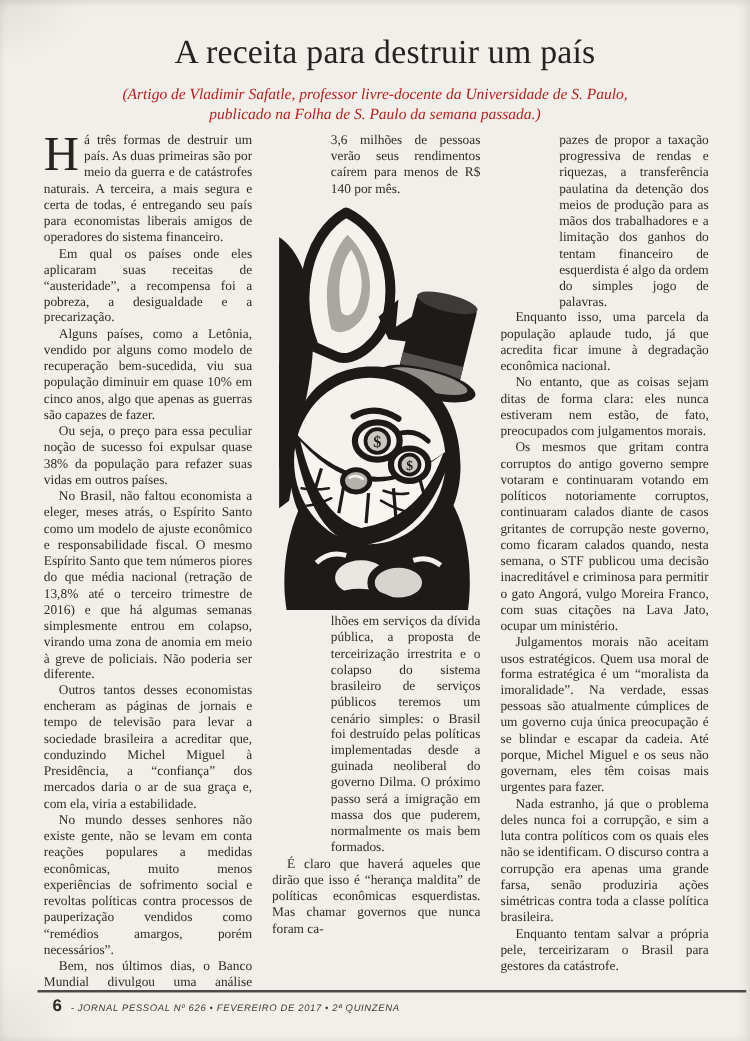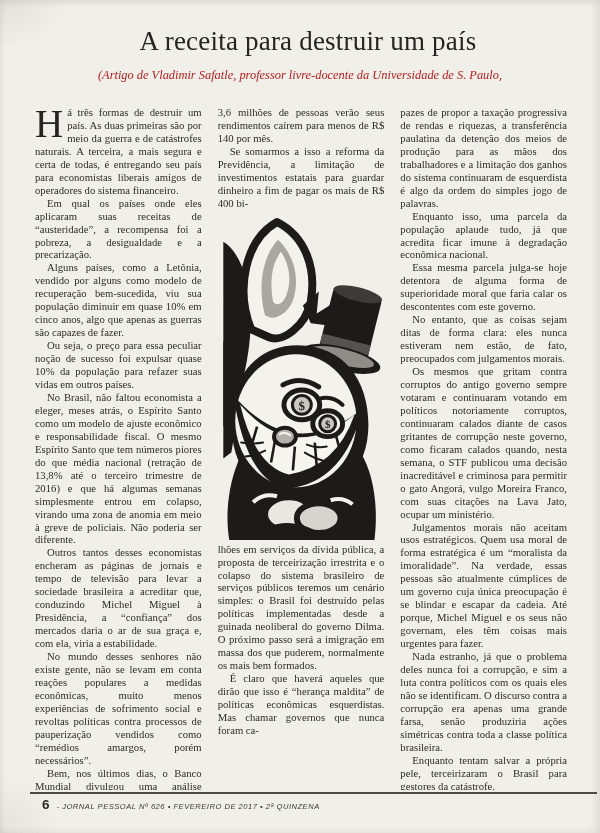--- a/index.html
+++ b/index.html
@@ -38,21 +38,21 @@
   }
   .col{
     flex:1 1 0;
     text-align:justify;
     font-size:10.7px;
     line-height:12.95px;
     hyphens:auto;
     overflow:hidden;
   }
   .col p{margin:0;text-indent:12px;}
-  .col p.flush{text-indent:0;}
+  .col p.flush{text-indent:0;margin-left:47px;}
   .dropcap{
     float:left;
     font-size:39px;
     line-height:33px;
     padding:1px 4px 0 0;
     color:#262420;
     font-weight:500;
   }
   p.lead{text-indent:0;}
   figure.illustration{
@@ -94,39 +94,39 @@
 <body>
 
 <div class="page">
   <div class="smudge-tl"></div>
   <div class="smudge-bl"></div>
 
   <header class="masthead">
     <h1 class="title">A receita para destruir um país</h1>
     <p class="subtitle">
       <span>(Artigo de Vladimir Safatle, professor livre-docente da Universidade de S. Paulo,</span><br>
+      <span>publicado na Folha de S. Paulo da semana passada.)</span>
     </p>
   </header>
 
   <div class="columns">
 
     <div class="col">
       <p class="lead"><span class="dropcap">H</span><span>á três formas de destruir um país. As duas primeiras são por meio da guerra e de catástrofes naturais. A terceira, a mais segura e certa de todas, é entregando seu país para economistas liberais amigos de operadores do sistema financeiro.</span></p>
       <p>Em qual os países onde eles aplicaram suas receitas de “austeridade”, a recompensa foi a pobreza, a desigualdade e a precarização.</p>
       <p>Alguns países, como a Letônia, vendido por alguns como modelo de recuperação bem-sucedida, viu sua população diminuir em quase 10% em cinco anos, algo que apenas as guerras são capazes de fazer.</p>
-      <p>Ou seja, o preço para essa peculiar noção de sucesso foi expulsar quase 10% da população para refazer suas vidas em outros países.</p>
+      <p>Ou seja, o preço para essa peculiar noção de sucesso foi expulsar quase 38% da população para refazer suas vidas em outros países.</p>
       <p>No Brasil, não faltou economista a eleger, meses atrás, o Espírito Santo como um modelo de ajuste econômico e responsabilidade fiscal. O mesmo Espírito Santo que tem números piores do que média nacional (retração de 13,8% até o terceiro trimestre de 2016) e que há algumas semanas simplesmente entrou em colapso, virando uma zona de anomia em meio à greve de policiais. Não poderia ser diferente.</p>
       <p>Outros tantos desses economistas encheram as páginas de jornais e tempo de televisão para levar a sociedade brasileira a acreditar que, conduzindo Michel Miguel à Presidência, a “confiança” dos mercados daria o ar de sua graça e, com ela, viria a estabilidade.</p>
       <p>No mundo desses senhores não existe gente, não se levam em conta reações populares a medidas econômicas, muito menos experiências de sofrimento social e revoltas políticas contra processos de pauperização vendidos como “remédios amargos, porém necessários”.</p>
       <p>Bem, nos últimos dias, o Banco Mundial divulgou uma análise segundo a qual espera que, até o final do ano, 3,6 milhões de pessoas voltem à pobreza no Brasil. Para ser mais claro,</p>
     </div>
 
     <div class="col">
       <p class="flush">3,6 milhões de pessoas verão seus rendimentos caírem para menos de R$ 140 por mês.</p>
-      <p>Se somarmos a isso a reforma da Previdência, a limitação de investimentos estatais para guardar dinheiro a fim de pagar os mais de R$ 400 bi-</p>
 
       <figure class="illustration">
         <svg viewBox="0 0 157 328" xmlns="http://www.w3.org/2000/svg" aria-label="Grinning Cheshire-style cat wearing a top hat, with dollar signs in its eyes">
 
           <path d="M0,28 C20,40 32,80 26,132 C21,172 10,202 0,214 Z" fill="#1c1b19"></path>
           <path d="M2,120 C14,150 16,200 8,240 L0,246 L0,130 Z" fill="#1c1b19"></path>
 
           <path d="M18,242 C4,272 2,304 6,328 L152,328 C156,298 152,262 138,240 C110,222 48,222 18,242 Z" fill="#1c1b19"></path>
 
           <path d="M28,116 C12,76 22,26 54,8 C82,22 94,54 88,88 C83,112 60,130 46,124 Z" fill="#f4f2ec" stroke="#1c1b19" stroke-width="8" stroke-linejoin="round"></path>
@@ -187,23 +187,22 @@
           <path d="M30,290 Q40,280 54,284" fill="none" stroke="#f4f2ec" stroke-width="4"></path>
           <path d="M108,288 Q120,284 130,292" fill="none" stroke="#f4f2ec" stroke-width="4"></path>
         </svg>
       </figure>
 
       <p class="flush">lhões em serviços da dívida pública, a proposta de terceirização irrestrita e o colapso do sistema brasileiro de serviços públicos teremos um cenário simples: o Brasil foi destruído pelas políticas implementadas desde a guinada neoliberal do governo Dilma. O próximo passo será a imigração em massa dos que puderem, normalmente os mais bem formados.</p>
       <p>É claro que haverá aqueles que dirão que isso é “herança maldita” de políticas econômicas esquerdistas. Mas chamar governos que nunca foram ca-</p>
     </div>
 
     <div class="col">
-      <p class="flush">pazes de propor a taxação progressiva de rendas e riquezas, a transferência paulatina da detenção dos meios de produção para as mãos dos trabalhadores e a limitação dos ganhos do sistema continuaram de esquerdista é algo da ordem do simples jogo de palavras.</p>
+      <p class="flush">pazes de propor a taxação progressiva de rendas e riquezas, a transferência paulatina da detenção dos meios de produção para as mãos dos trabalhadores e a limitação dos ganhos do tentam financeiro de esquerdista é algo da ordem do simples jogo de palavras.</p>
       <p>Enquanto isso, uma parcela da população aplaude tudo, já que acredita ficar imune à degradação econômica nacional.</p>
-      <p>Essa mesma parcela julga-se hoje detentora de alguma forma de superioridade moral que faria calar os descontentes com este governo.</p>
       <p>No entanto, que as coisas sejam ditas de forma clara: eles nunca estiveram nem estão, de fato, preocupados com julgamentos morais.</p>
       <p>Os mesmos que gritam contra corruptos do antigo governo sempre votaram e continuaram votando em políticos notoriamente corruptos, continuaram calados diante de casos gritantes de corrupção neste governo, como ficaram calados quando, nesta semana, o STF publicou uma decisão inacreditável e criminosa para permitir o gato Angorá, vulgo Moreira Franco, com suas citações na Lava Jato, ocupar um ministério.</p>
       <p>Julgamentos morais não aceitam usos estratégicos. Quem usa moral de forma estratégica é um “moralista da imoralidade”. Na verdade, essas pessoas são atualmente cúmplices de um governo cuja única preocupação é se blindar e escapar da cadeia. Até porque, Michel Miguel e os seus não governam, eles têm coisas mais urgentes para fazer.</p>
       <p>Nada estranho, já que o problema deles nunca foi a corrupção, e sim a luta contra políticos com os quais eles não se identificam. O discurso contra a corrupção era apenas uma grande farsa, senão produziria ações simétricas contra toda a classe política brasileira.</p>
       <p>Enquanto tentam salvar a própria pele, terceirizaram o Brasil para gestores da catástrofe.</p>
     </div>
 
   </div>
 
   <div class="footer-rule"></div>

